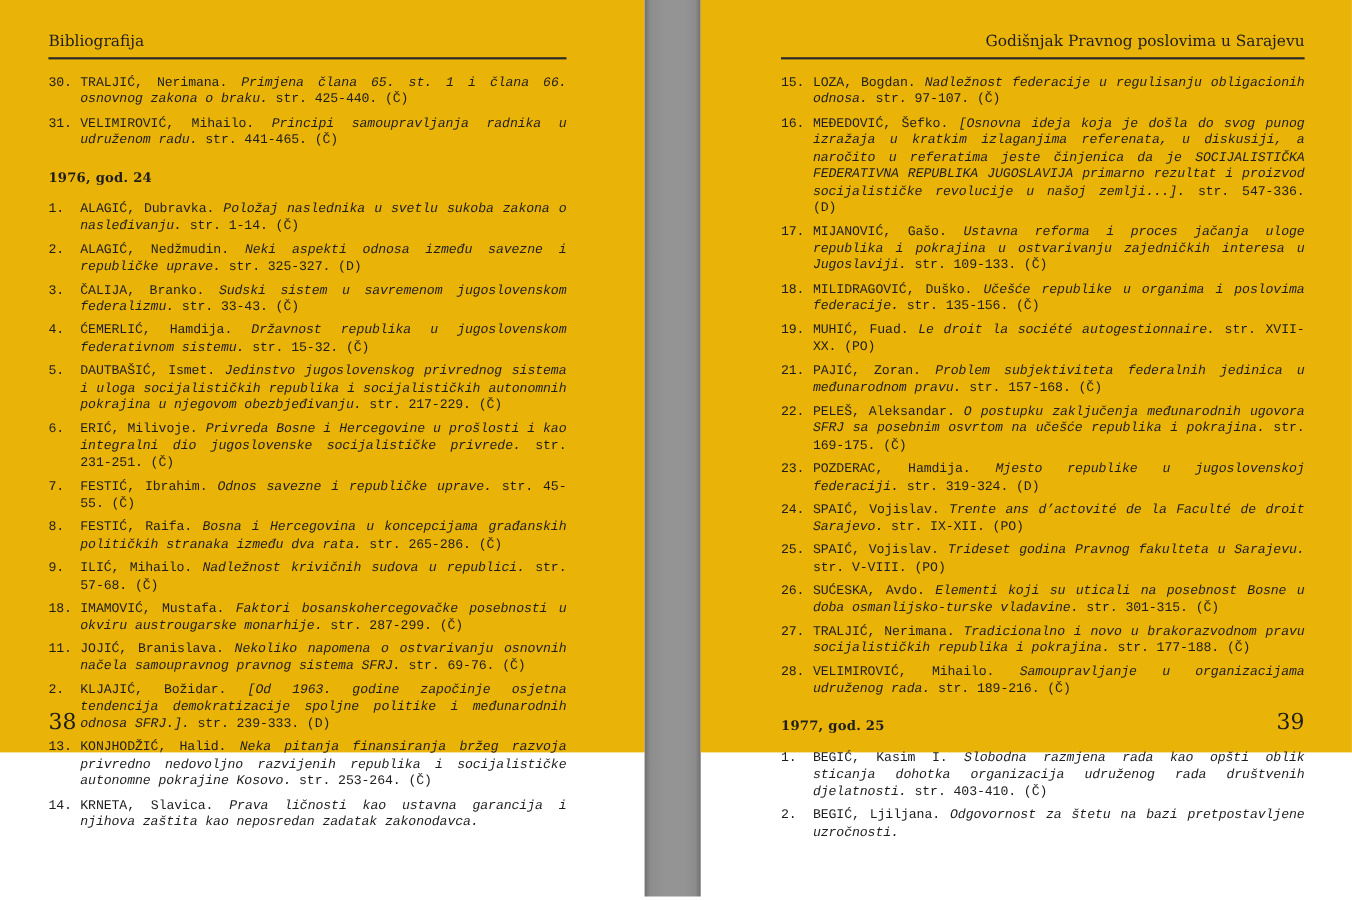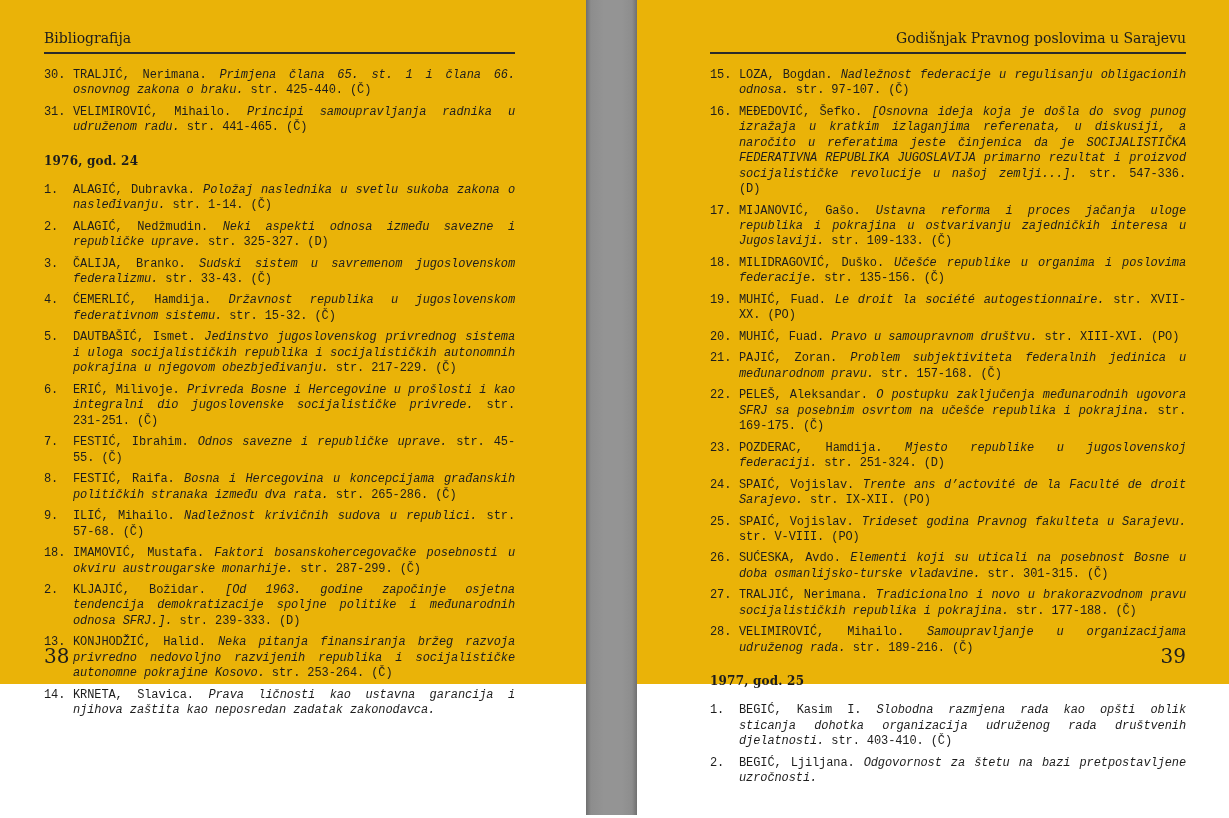--- a/index.html
+++ b/index.html
@@ -135,20 +135,24 @@
     <span class="tail">str. 265-286. (Č)</span>
   </div>
         <div class="entry"><span class="num">9.</span><span class="author">ILIĆ, Mihailo.</span>
     <i class="title">Nadležnost krivičnih sudova u republici.</i>
     <span class="tail">str. 57-68. (Č)</span>
   </div>
         <div class="entry"><span class="num">18.</span><span class="author">IMAMOVIĆ, Mustafa.</span>
     <i class="title">Faktori bosanskohercegovačke posebnosti u okviru austrougarske monarhije.</i>
     <span class="tail">str. 287-299. (Č)</span>
   </div>
+        <div class="entry"><span class="num">11.</span><span class="author">JOJIĆ, Branislava.</span>
+    <i class="title">Nekoliko napomena o ostvarivanju osnovnih načela samoupravnog pravnog sistema SFRJ.</i>
+    <span class="tail">str. 69-76. (Č)</span>
+  </div>
         <div class="entry"><span class="num">2.</span><span class="author">KLJAJIĆ, Božidar.</span>
     <i class="title">[Od 1963. godine započinje osjetna tendencija demokratizacije spoljne politike i međunarodnih odnosa SFRJ.].</i>
     <span class="tail">str. 239-333. (D)</span>
   </div>
         <div class="entry"><span class="num">13.</span><span class="author">KONJHODŽIĆ, Halid.</span>
     <i class="title">Neka pitanja finansiranja bržeg razvoja privredno nedovoljno razvijenih republika i socijalističke autonomne pokrajine Kosovo.</i>
     <span class="tail">str. 253-264. (Č)</span>
   </div>
         <div class="entry"><span class="num">14.</span><span class="author">KRNETA, Slavica.</span>
     <i class="title">Prava ličnosti kao ustavna garancija i njihova zaštita kao neposredan zadatak zakonodavca.</i>
@@ -178,35 +182,31 @@
     <span class="tail">str. 109-133. (Č)</span>
   </div>
         <div class="entry"><span class="num">18.</span><span class="author">MILIDRAGOVIĆ, Duško.</span>
     <i class="title">Učešće republike u organima i poslovima federacije.</i>
     <span class="tail">str. 135-156. (Č)</span>
   </div>
         <div class="entry"><span class="num">19.</span><span class="author">MUHIĆ, Fuad.</span>
     <i class="title">Le droit la société autogestionnaire.</i>
     <span class="tail">str. XVII-XX. (PO)</span>
   </div>
-        <div class="entry"><span class="num">20.</span><span class="author">MUHIĆ, Fuad.</span>
-    <i class="title">Pravo u samoupravnom društvu.</i>
-    <span class="tail">str. XIII-XVI. (PO)</span>
-  </div>
         <div class="entry"><span class="num">21.</span><span class="author">PAJIĆ, Zoran.</span>
     <i class="title">Problem subjektiviteta federalnih jedinica u međunarodnom pravu.</i>
     <span class="tail">str. 157-168. (Č)</span>
   </div>
         <div class="entry"><span class="num">22.</span><span class="author">PELEŠ, Aleksandar.</span>
     <i class="title">O postupku zaključenja međunarodnih ugovora SFRJ sa posebnim osvrtom na učešće republika i pokrajina.</i>
     <span class="tail">str. 169-175. (Č)</span>
   </div>
         <div class="entry"><span class="num">23.</span><span class="author">POZDERAC, Hamdija.</span>
     <i class="title">Mjesto republike u jugoslovenskoj federaciji.</i>
-    <span class="tail">str. 251-324. (D)</span>
+    <span class="tail">str. 319-324. (D)</span>
   </div>
         <div class="entry"><span class="num">24.</span><span class="author">SPAIĆ, Vojislav.</span>
     <i class="title">Trente ans d’actovité de la Faculté de droit Sarajevo.</i>
     <span class="tail">str. IX-XII. (PO)</span>
   </div>
         <div class="entry"><span class="num">25.</span><span class="author">SPAIĆ, Vojislav.</span>
     <i class="title">Trideset godina Pravnog fakulteta u Sarajevu.</i>
     <span class="tail">str. V-VIII. (PO)</span>
   </div>
         <div class="entry"><span class="num">26.</span><span class="author">SUĆESKA, Avdo.</span>

